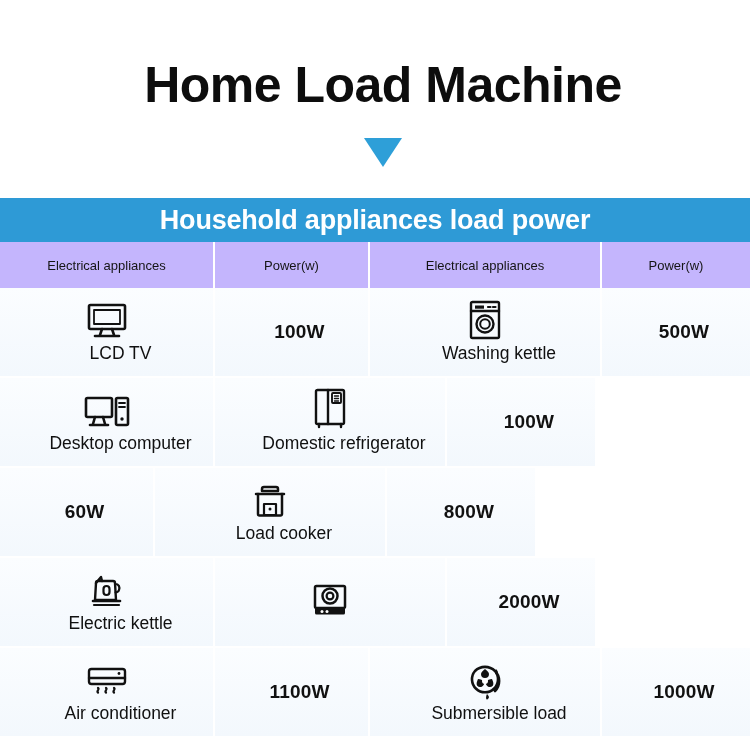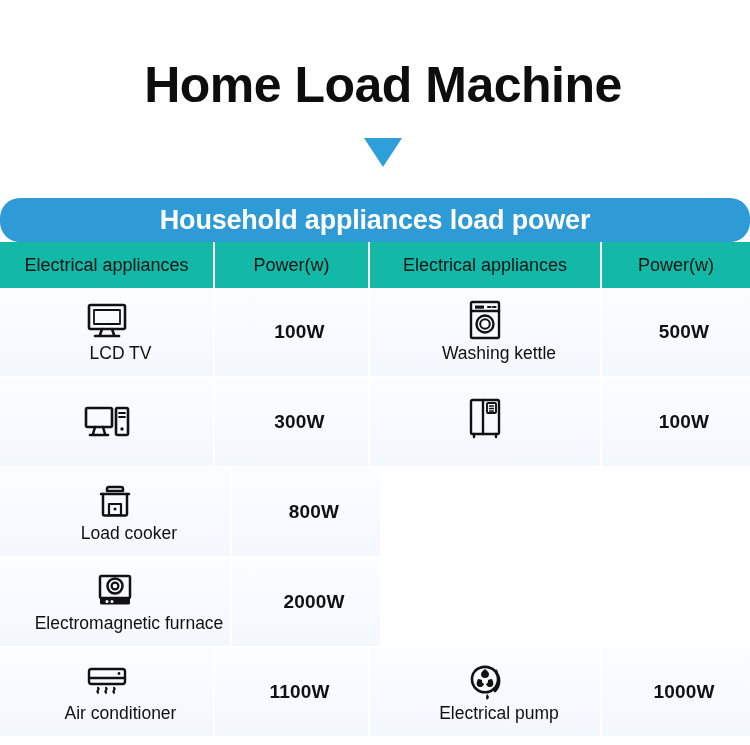--- a/index.html
+++ b/index.html
@@ -38,40 +38,39 @@
 
   
   .table { position: absolute; top: 198px; left: 0; width: 750px; }
 
   .band {
     height: 44px;
     background: #2e9ad6;
     display: flex;
     align-items: center;
     justify-content: center;
-    border-radius: 20px;
   }
   .band-text {
     color: #ffffff;
     font-size: 27px;
     font-weight: bold;
     letter-spacing: -0.2px;
   }
 
   .colhead {
     display: flex;
     height: 46px;
     background: #ffffff;
   }
   .colhead .cell {
-    background: #14b8a6;
+    background: #c4b5fd;
     display: flex;
     align-items: center;
     justify-content: center;
-    font-size: 18px;
+    font-size: 13px;
     color: #151515;
     border-right: 2px solid #ffffff;
   }
   .colhead .cell:last-child { border-right: none; }
 
   .row {
     display: flex;
     height: 90px;
     background: #ffffff;
   }
@@ -179,71 +178,85 @@
         <span class="appliance-icon">
           <svg width="48" height="36" viewBox="0 0 48 36" fill="none" stroke="#111" stroke-width="2.6" stroke-linecap="round" stroke-linejoin="round">
             <rect x="3" y="4" width="26" height="19" rx="1.5"></rect>
             <path d="M12 23 L10 30 M20 23 L22 30"></path>
             <path d="M7 31 H25"></path>
             <rect x="33" y="4" width="12" height="27" rx="1.5"></rect>
             <path d="M36 9 h6 M36 13 h6" stroke-width="1.8"></path>
             <circle cx="39" cy="25" r="1.7" fill="#111" stroke="none"></circle>
           </svg>
         </span>
-      </div>
-      <div class="cell c2">
-        <span class="power-value">300W</span>
+        <span class="appliance-name">Desktop computer</span>
       </div>
       <div class="cell c3">
         <span class="appliance-icon">
           <svg width="34" height="42" viewBox="0 0 34 42" fill="none" stroke="#111" stroke-width="2.4" stroke-linecap="round" stroke-linejoin="round">
             <rect x="3" y="2" width="28" height="34" rx="1.5"></rect>
             <path d="M15 2 V36"></path>
             <rect x="19" y="5" width="9" height="10" rx="1" stroke-width="1.9"></rect>
             <path d="M21.5 8 h4 M21.5 10.5 h4 M21.5 13 h4" stroke-width="1.4"></path>
             <path d="M6 36 V39 M28 36 V39"></path>
           </svg>
         </span>
+        <span class="appliance-name">Domestic refrigerator</span>
       </div>
       <div class="cell c4">
         <span class="power-value">100W</span>
       </div>
     </div>
 
     <div class="row">
+      <div class="cell c2">
+        <span class="power-value">60W</span>
+      </div>
       <div class="cell c3">
         <span class="appliance-icon">
           <svg width="38" height="38" viewBox="0 0 38 38" fill="none" stroke="#111" stroke-width="2.5" stroke-linecap="round" stroke-linejoin="round">
             <path d="M13 5 h12 a2 2 0 0 1 2 2 v2 H11 V7 a2 2 0 0 1 2-2 Z"></path>
             <path d="M5 12 H33"></path>
             <path d="M7 12 V32 a1.5 1.5 0 0 0 1.5 1.5 h21 a1.5 1.5 0 0 0 1.5-1.5 V12"></path>
             <rect x="13" y="22" width="12" height="11" stroke-width="2.2"></rect>
             <circle cx="19" cy="27" r="1.5" fill="#111" stroke="none"></circle>
           </svg>
         </span>
         <span class="appliance-name">Load cooker</span>
       </div>
       <div class="cell c4">
         <span class="power-value">800W</span>
       </div>
     </div>
 
     <div class="row">
+      <div class="cell c1">
+        <span class="appliance-icon">
+          <svg width="40" height="38" viewBox="0 0 40 38" fill="none" stroke="#111" stroke-width="2.4" stroke-linecap="round" stroke-linejoin="round">
+            <path d="M9 11 L14 5 L15 9"></path>
+            <path d="M12 9 h14 a2 2 0 0 1 2 2 l1 17 H8 l1-17 a2 2 0 0 1 2-2 Z" stroke-width="2.4"></path>
+            <path d="M28 12 c4 0 5 3 4 6 c-0.6 1.8 -2 2.4 -3.4 2.4" stroke-width="2.2"></path>
+            <rect x="16.5" y="14" width="6" height="9" rx="3" stroke-width="2.2"></rect>
+            <path d="M6 29 H33" stroke-width="2.6"></path>
+            <path d="M7 33 H32" stroke-width="2.2"></path>
+          </svg>
+        </span>
+        <span class="appliance-name">Electric kettle</span>
+      </div>
       <div class="cell c3">
         <span class="appliance-icon">
           <svg width="38" height="38" viewBox="0 0 38 38" fill="none" stroke="#111" stroke-width="2.5" stroke-linecap="round" stroke-linejoin="round">
             <rect x="4" y="4" width="30" height="22" rx="1.5"></rect>
             <circle cx="19" cy="14" r="7.5"></circle>
             <circle cx="19" cy="14" r="3.4" stroke-width="2.2"></circle>
             <path d="M4 26 h30 v5 a1.5 1.5 0 0 1 -1.5 1.5 h-27 A1.5 1.5 0 0 1 4 31 Z" fill="#111" stroke="none"></path>
             <circle cx="11" cy="29.5" r="1.5" fill="#fff" stroke="none"></circle>
             <circle cx="16" cy="29.5" r="1.5" fill="#fff" stroke="none"></circle>
           </svg>
         </span>
-        <span class="appliance-name">Electromagnetic furnace</span>
       </div>
       <div class="cell c4">
         <span class="power-value">2000W</span>
       </div>
     </div>
 
     <div class="row">
       <div class="cell c1">
         <span class="appliance-icon">
           <svg width="44" height="36" viewBox="0 0 44 36" fill="none" stroke="#111" stroke-width="2.4" stroke-linecap="round" stroke-linejoin="round">
@@ -263,21 +276,21 @@
           <svg width="38" height="38" viewBox="0 0 38 38" fill="none" stroke="#111" stroke-width="2.6" stroke-linecap="round" stroke-linejoin="round">
             <path d="M29 9 A13 13 0 1 1 9 9 A13 13 0 0 1 29 29"></path>
             <path d="M19 7 c2 2 4 3 4 5 a4 4 0 0 1 -8 0 c0-2 2-3 4-5 Z" fill="#111" stroke="none"></path>
             <path d="M12 17 c2.4 0.6 4.6 0.6 5.6 2 a4 4 0 0 1 -6.4 4.7 c-1.2-1.6 -0.4-4 0.8-6.7 Z" fill="#111" stroke="none"></path>
             <path d="M26 17 c-2.4 0.6 -4.6 0.6 -5.6 2 a4 4 0 0 0 6.4 4.7 c1.2-1.6 0.4-4 -0.8-6.7 Z" fill="#111" stroke="none"></path>
             <circle cx="19" cy="19" r="3" fill="#fff" stroke="none"></circle>
             <path d="M30 7 c2 2.2 2.6 3.6 1 5 c-1.4 1.2 -3-0.4 -1-5 Z" fill="#111" stroke="none"></path>
             <path d="M21 32 c2 2.2 2.6 3.6 1 5 c-1.4 1.2 -3-0.4 -1-5 Z" fill="#111" stroke="none"></path>
           </svg>
         </span>
-        <span class="appliance-name">Electrical pump</span>
+        <span class="appliance-name">Submersible load</span>
       </div>
       <div class="cell c4">
         <span class="power-value">1000W</span>
       </div>
     </div>
 
   </div>
 </div>
 
 </body></html>

